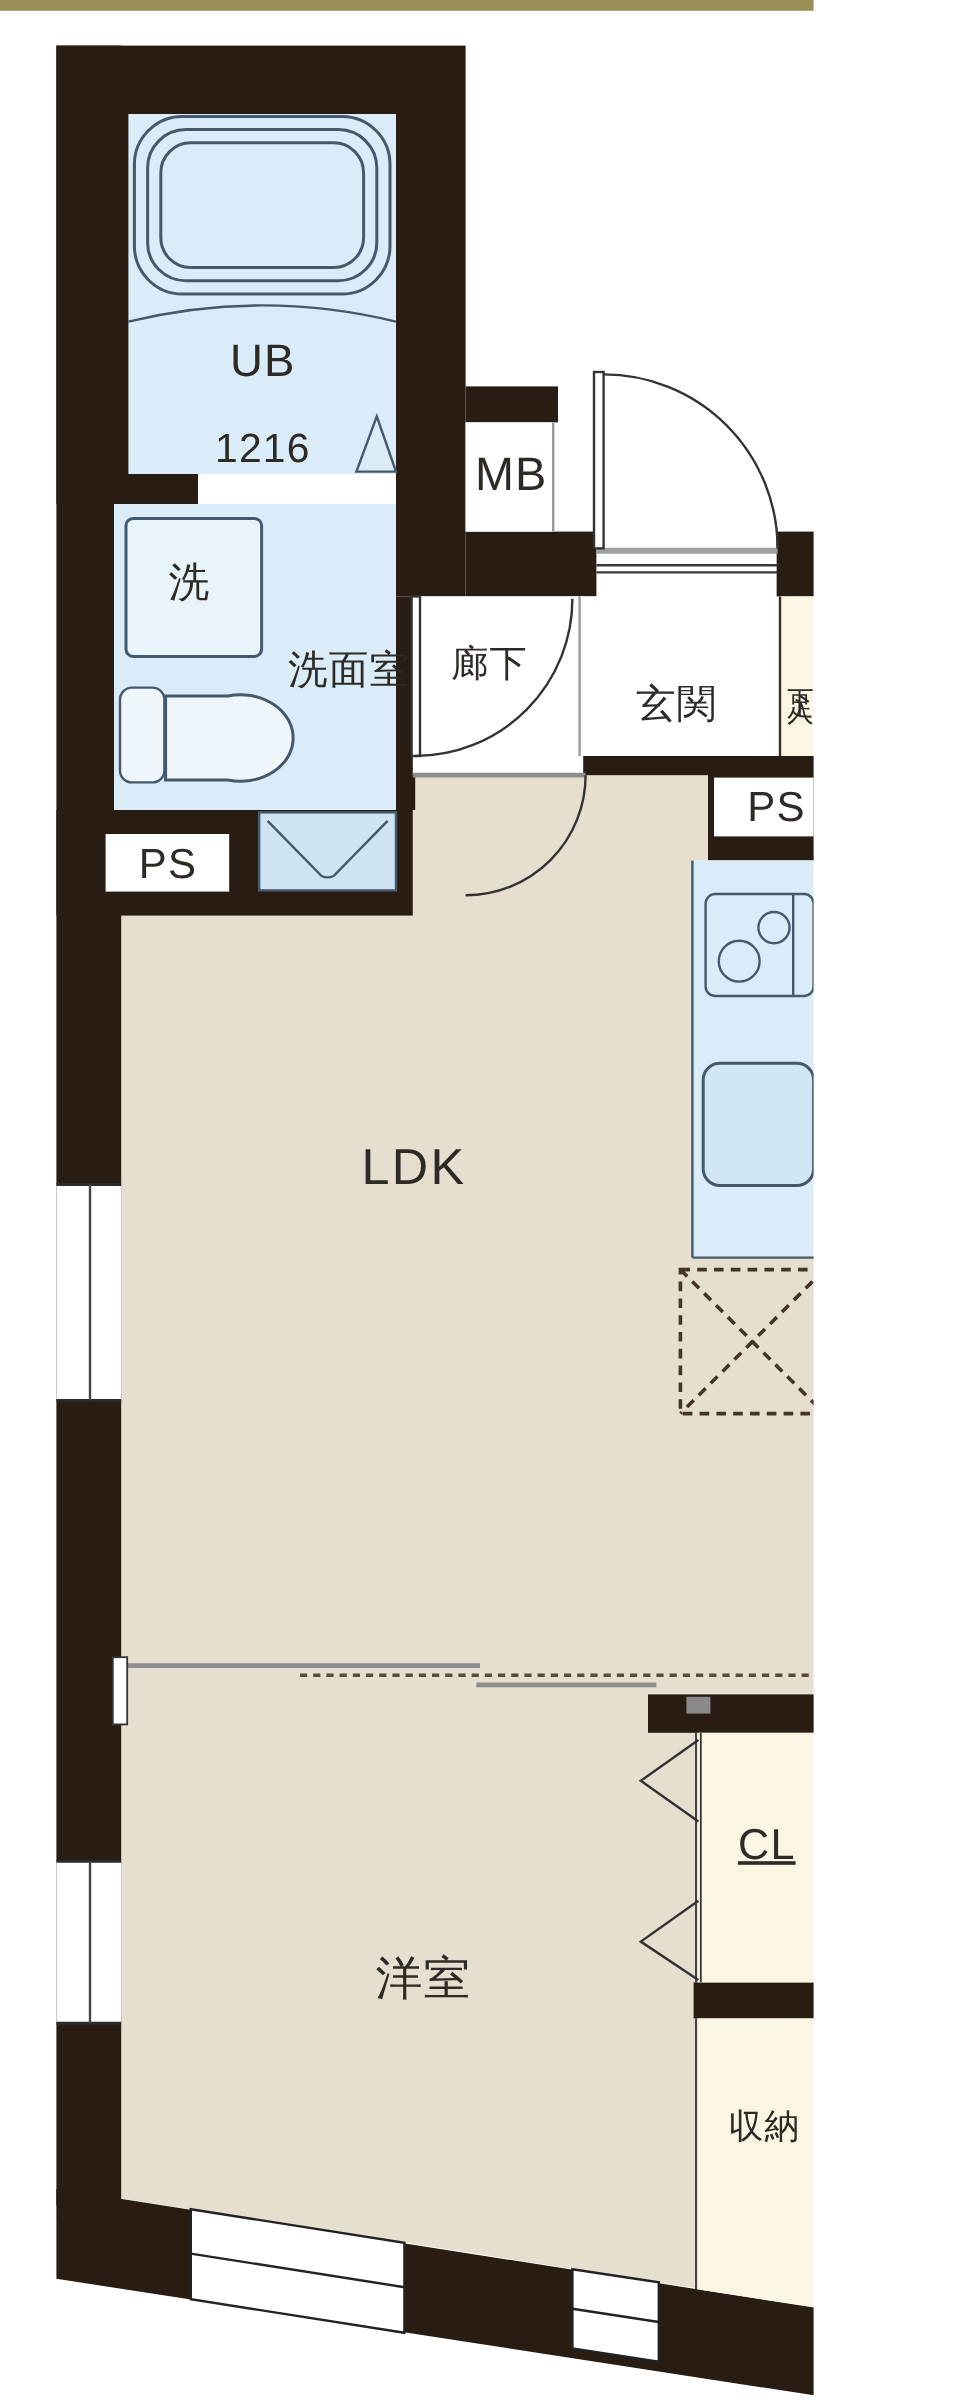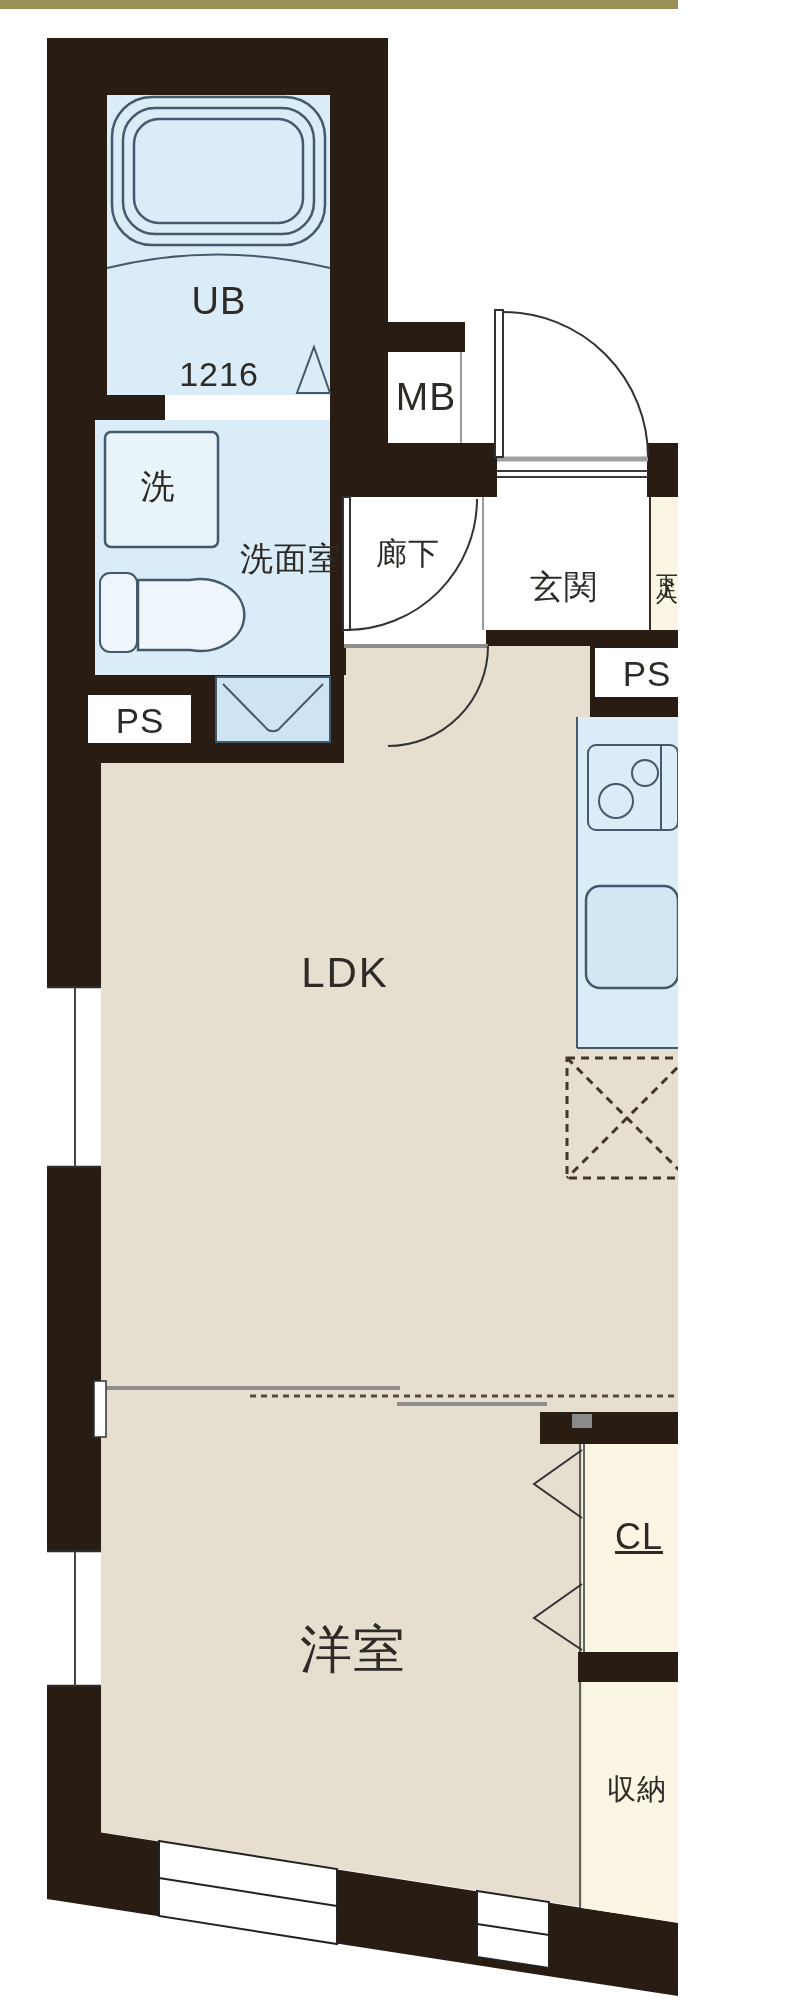--- a/index.html
+++ b/index.html
@@ -170,16 +170,16 @@
   <div class="lbl" style="left:219px;top:344px;font-size:34px;margin-top:30px;">1216</div>
   <div class="lbl" style="left:426px;top:396px;font-size:39px;">MB</div>
   <div class="lbl" style="left:158px;top:486px;font-size:34px;">洗</div>
   <div class="lbl" style="left:268px;top:558px;font-size:33px;margin-left:23px;">洗面室</div>
   <div class="lbl" style="left:408px;top:553px;font-size:31px;text-align:center;">廊下</div>
   <div class="lbl" style="left:564px;top:551px;font-size:33px;margin-top:35px;">玄関</div>
   <div class="lbl lbl-v" style="left:667px;top:562px;font-size:22px;">下足入</div>
   <div class="lbl" style="left:140px;top:720px;font-size:35px;">PS</div>
   <div class="lbl" style="left:647px;top:673px;font-size:35px;">PS</div>
   <div class="lbl" style="left:345px;top:973px;font-size:42px;letter-spacing:2px;">LDK</div>
-  <div class="lbl" style="left:353px;top:1649px;font-size:52px;">洋室</div>
+  <div class="lbl" style="left:353px;top:1649px;font-size:39px;">洋室</div>
   <div class="lbl" style="left:639px;top:1537px;font-size:36px;text-decoration:underline;">CL</div>
-  <div class="lbl" style="left:637px;top:1773px;font-size:29px;margin-top:16px;">収納</div>
+  <div class="lbl" style="left:637px;top:1773px;font-size:29px;">収納</div>
 </div>
 
 </body></html>

